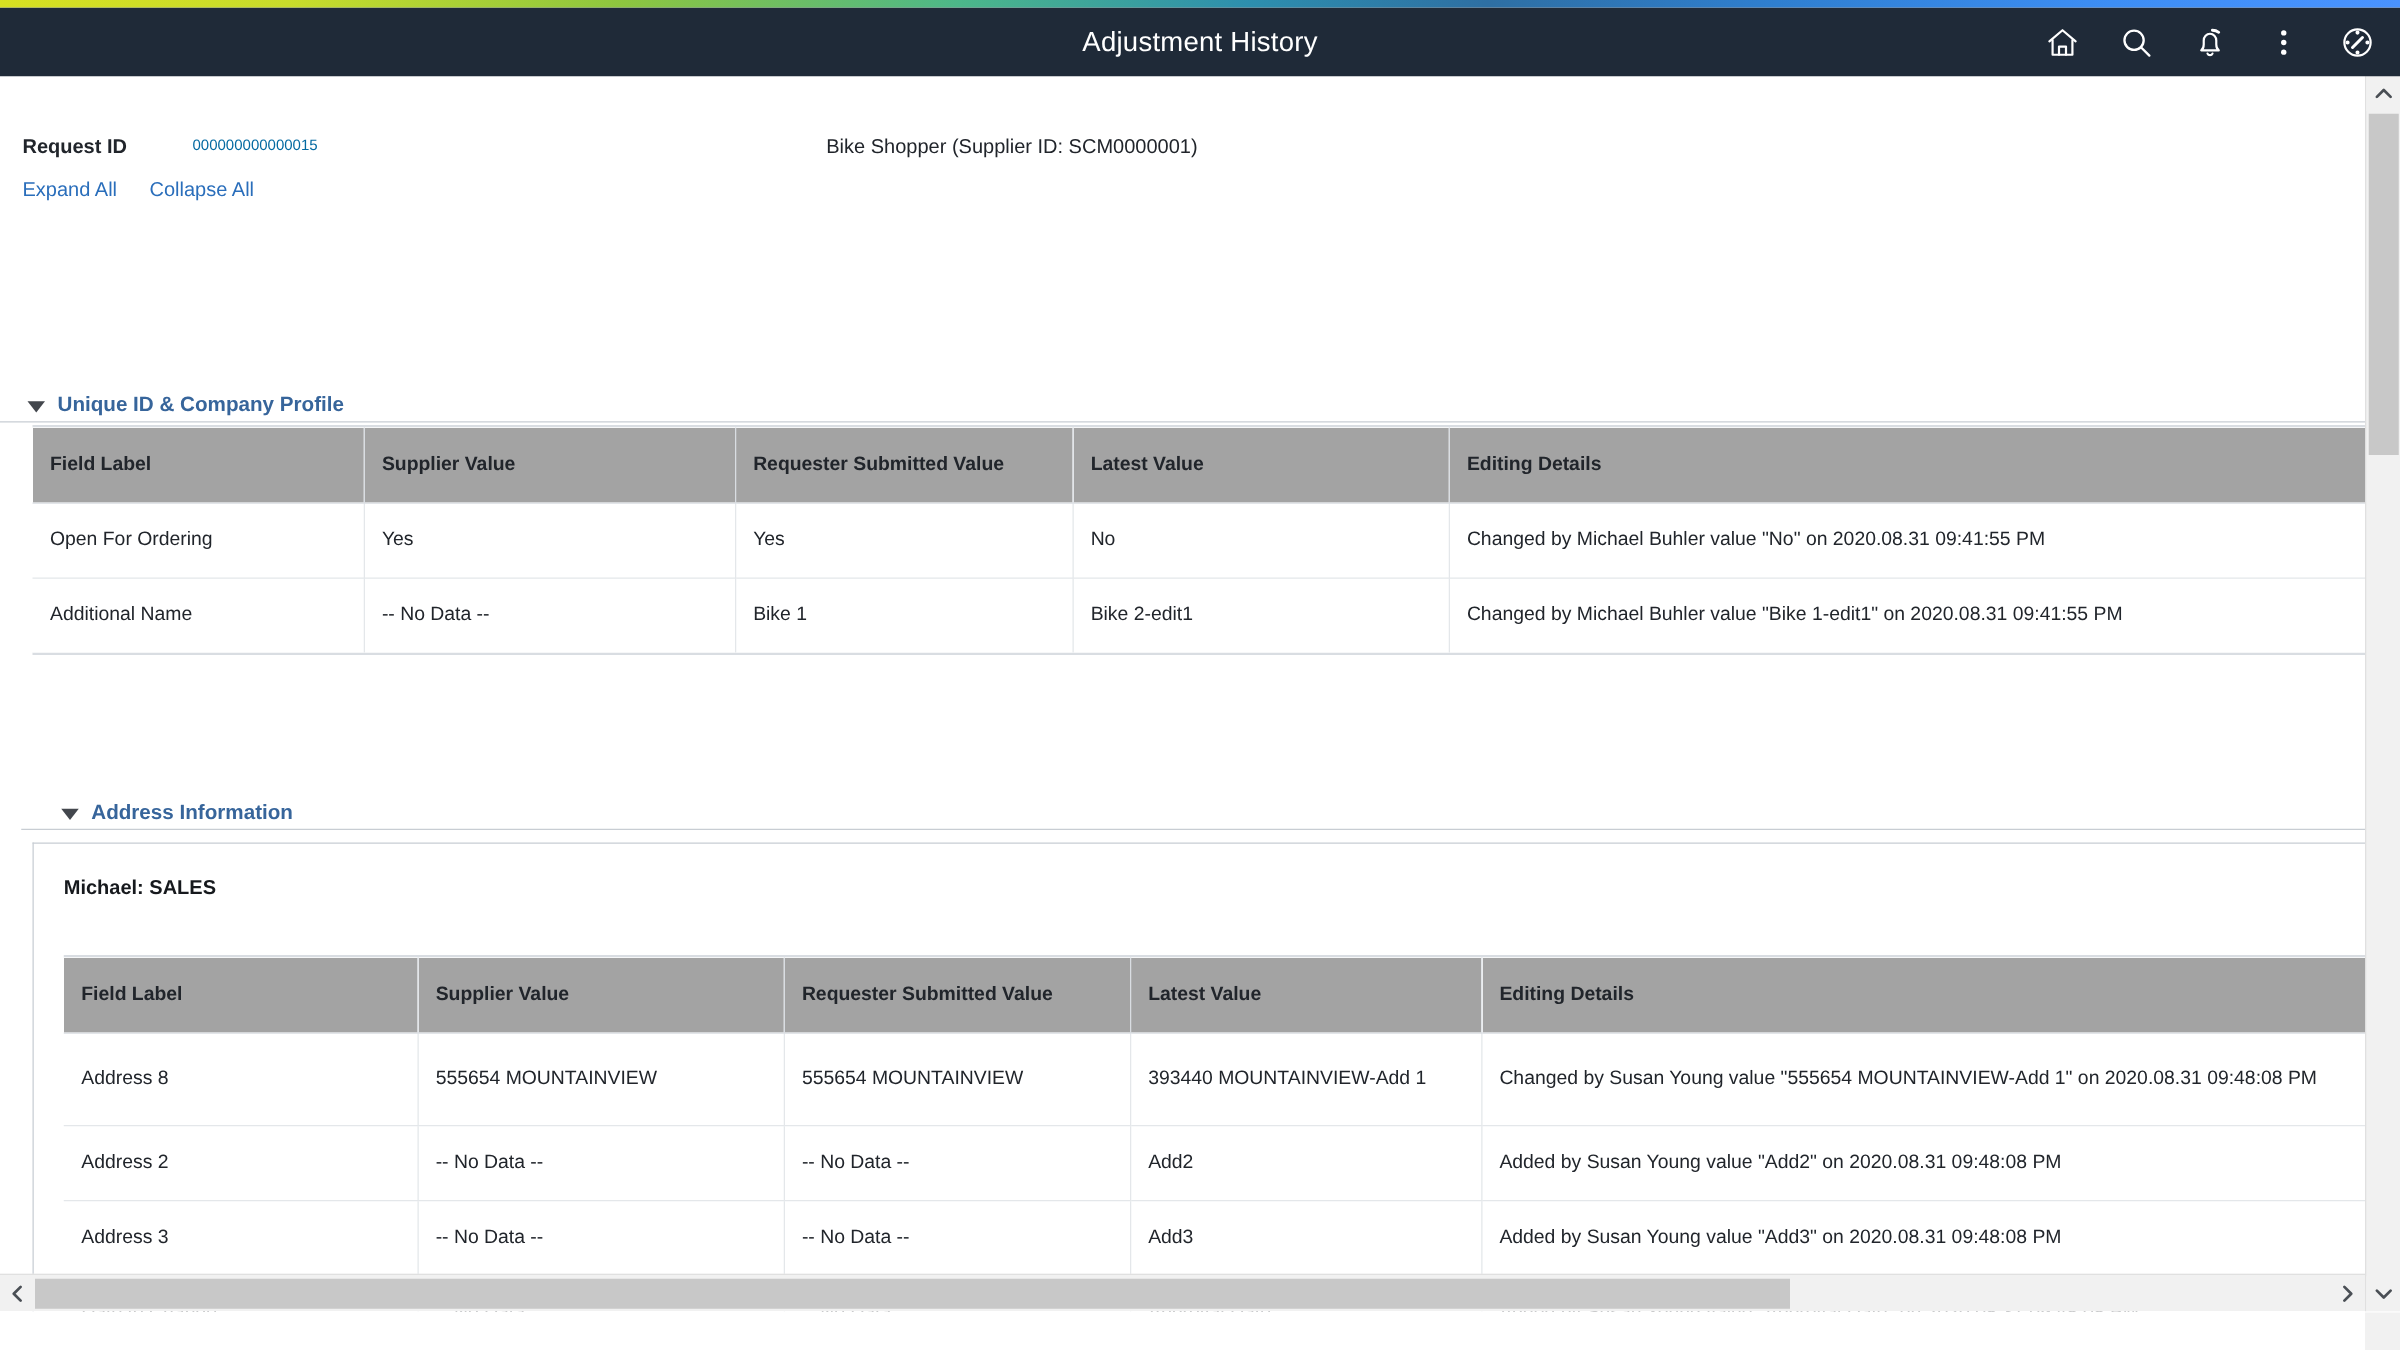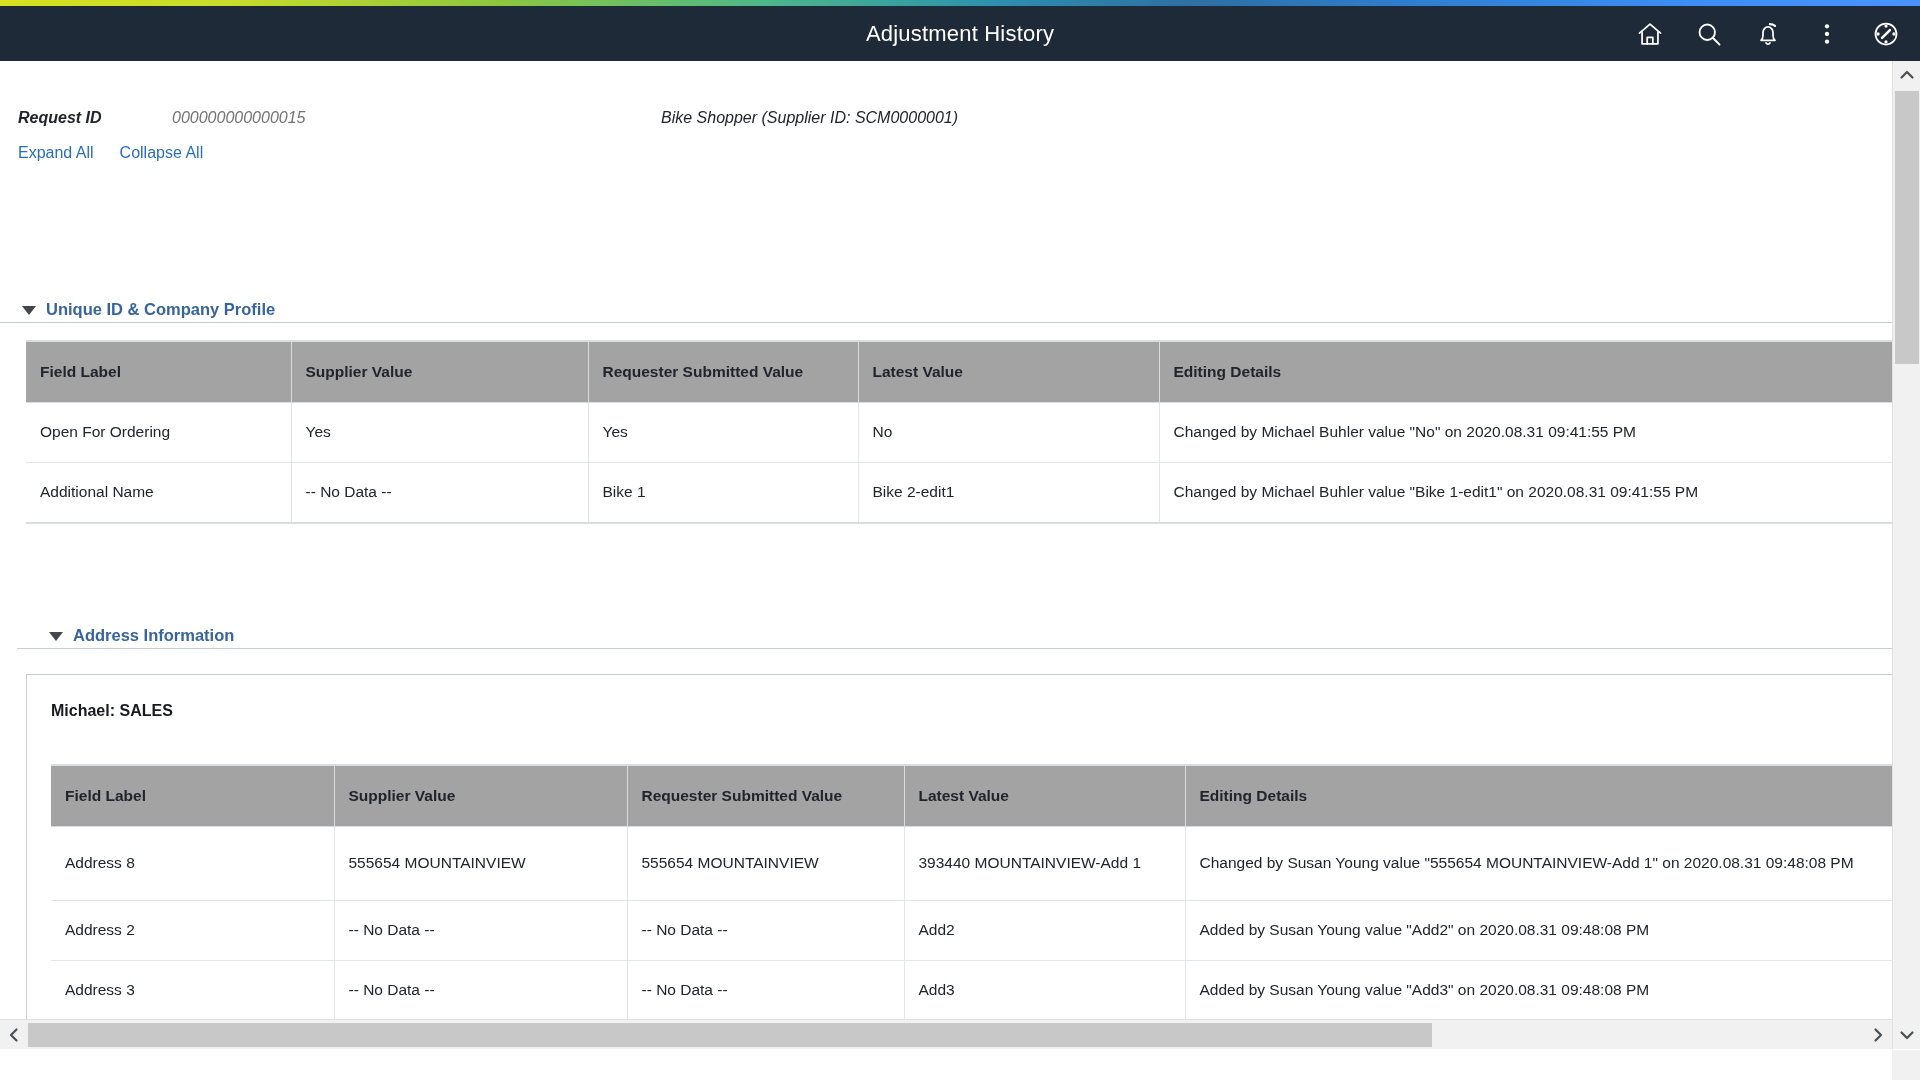--- a/index.html
+++ b/index.html
@@ -61,50 +61,49 @@
     position: relative;
     width: 1892px;
     padding: 0;
   }
 
   
   .req-line {
     position: absolute;
     top: 48px; left: 0; width: 1400px;
     height: 24px;
-    font-style: italic;
   }
   .req-label {
     position: absolute; left: 18px; top: 0;
     font-size: 16px; font-weight: bold; color: #21252b;
   }
   .req-value {
-    position: absolute; left: 172px; top: 0;
-    font-size: 16px; color: #737373;
+    position: absolute; left: 154px; top: 0;
+    font-size: 12px; color: #0369a1;
   }
   .supplier-info {
     position: absolute; left: 661px; top: 0;
     font-size: 16px; color: #21252b;
     white-space: nowrap;
   }
 
   .link-row {
     position: absolute;
     top: 83px; left: 18px;
     display: flex; align-items: center; gap: 26px;
   }
   .txt-link {
     font-size: 16px; color: #2a6ebb;
     cursor: pointer; text-decoration: none;
   }
 
   
   .group {
     position: absolute;
-    left: 0; width: 1892px;
+    left: 0; width: 1892px; margin-top: 15px;
   }
   .group-hdr {
     display: flex; align-items: center;
     gap: 10px;
     padding-left: 22px;
     height: 26px;
     border-bottom: 1px solid #c8cdd3;
     cursor: pointer;
   }
   .group-hdr .caret {

